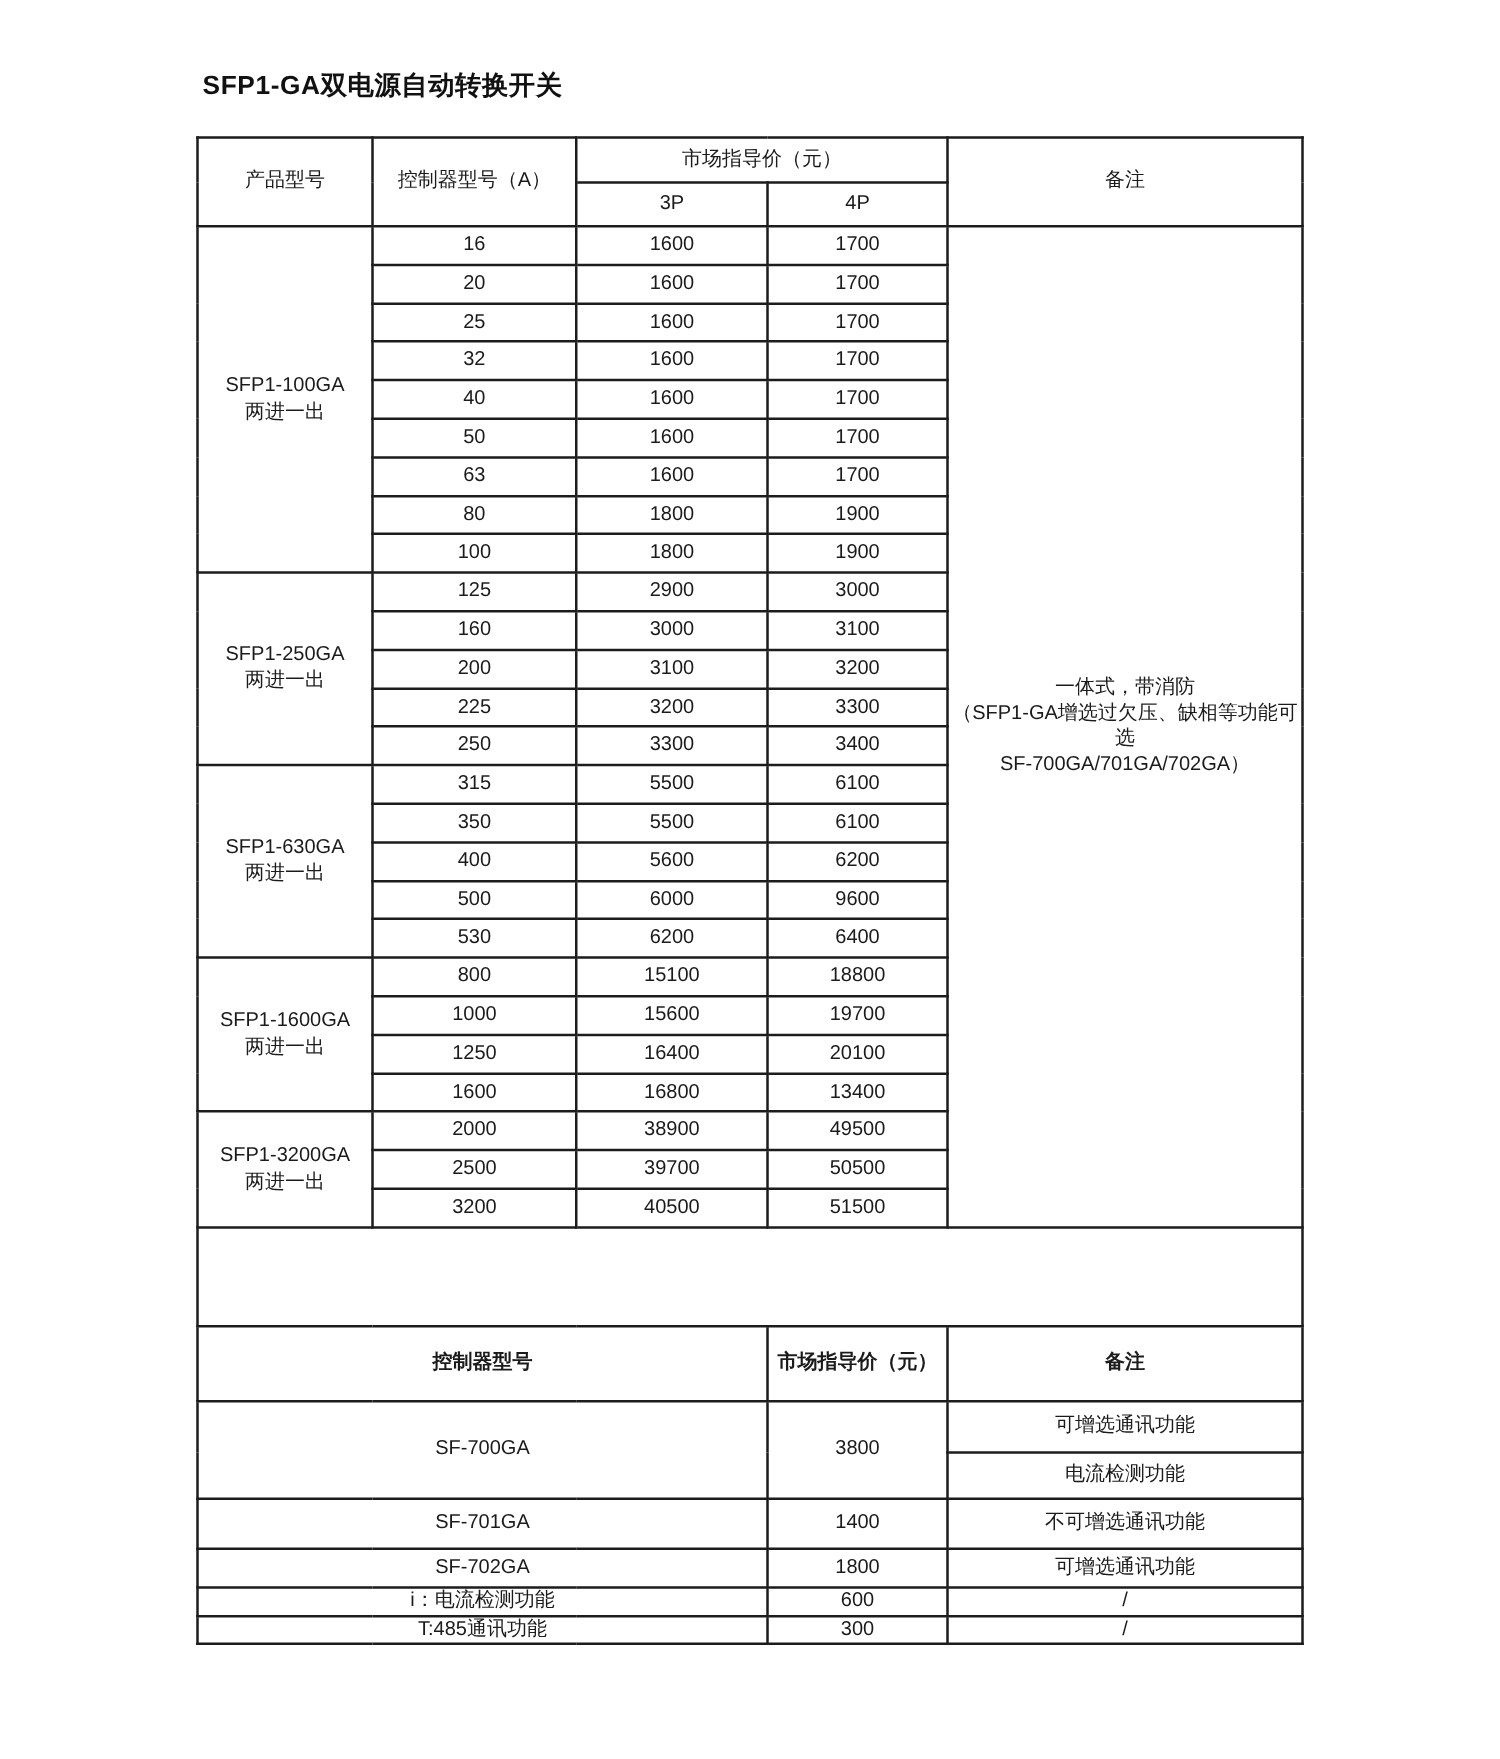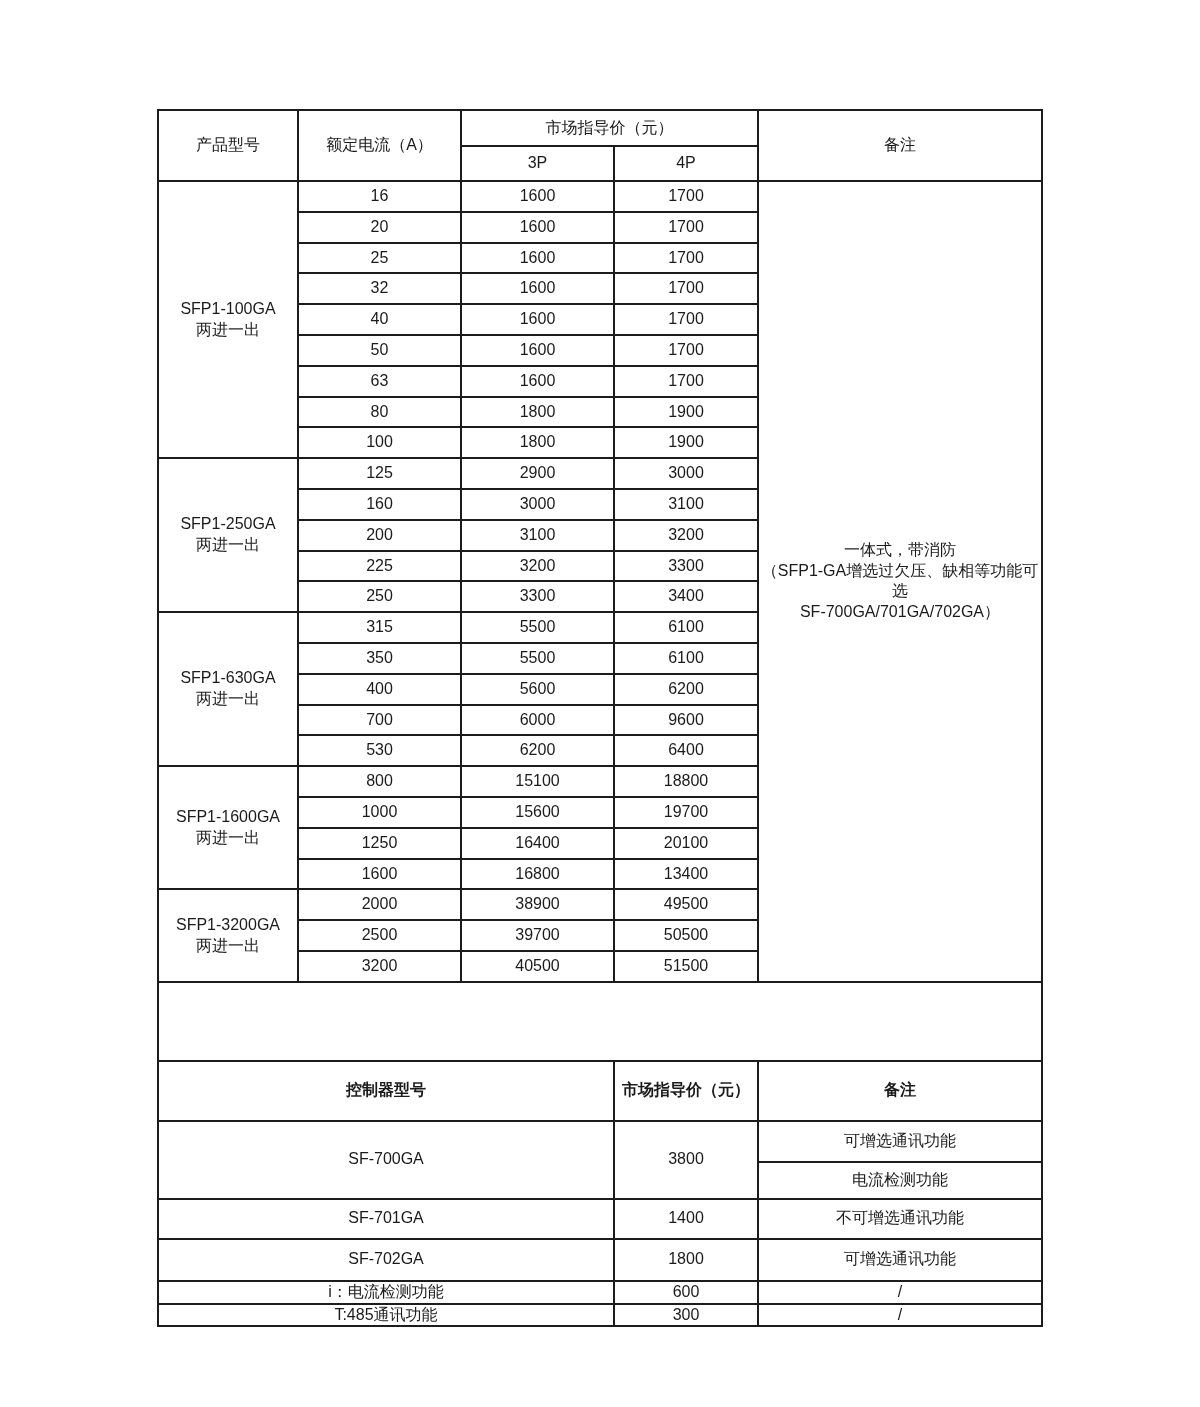--- a/index.html
+++ b/index.html
@@ -25,34 +25,35 @@
   td.model{white-space:pre-line;line-height:24px;margin-top:33px;}
   td.bigremark{white-space:pre-line;line-height:26px;}
   tr.spacer{height:79px;}
   tr.t2h{height:60px;font-weight:bold;}
 </style>
 </head>
 <body>
 
 <div class="page">
 
+  <div class="title">SFP1-GA双电源自动转换开关</div>
 
   <table class="price">
     <colgroup>
       <col style="width:140px">
       <col style="width:163px">
       <col style="width:153px">
       <col style="width:144px">
       <col style="width:284px">
     </colgroup>
 
     <tbody>
       <tr class="h1">
         <td rowspan="2" class="left">产品型号</td>
-        <td rowspan="2">额定电流（A）</td>
+        <td rowspan="2">控制器型号（A）</td>
         <td colspan="2">市场指导价（元）</td>
         <td rowspan="2">备注</td>
       </tr>
       <tr class="h2">
         <td>3P</td>
         <td>4P</td>
       </tr>
     </tbody>
 
     <tbody id="main-rows">
@@ -144,21 +145,21 @@
           <td>350</td>
           <td>5500</td>
           <td>6100</td>
         </tr>
         <tr>
           <td>400</td>
           <td>5600</td>
           <td>6200</td>
         </tr>
         <tr>
-          <td>700</td>
+          <td>500</td>
           <td>6000</td>
           <td>9600</td>
         </tr>
         <tr>
           <td>530</td>
           <td>6200</td>
           <td>6400</td>
         </tr>
         <tr>
           <td class="model" rowspan="4">SFP1-1600GA
@@ -222,21 +223,21 @@
           <td>可增选通讯功能</td>
         </tr>
         <tr style="height: 37px;">
           <td>电流检测功能</td>
         </tr>
         <tr style="height: 40px;">
           <td colspan="3" rowspan="1">SF-701GA</td>
           <td rowspan="1">1400</td>
           <td>不可增选通讯功能</td>
         </tr>
-        <tr style="height: 42px; margin-top: 40px;">
+        <tr style="height: 31px; margin-top: 40px;">
           <td colspan="3" rowspan="1">SF-702GA</td>
           <td rowspan="1">1800</td>
           <td>可增选通讯功能</td>
         </tr>
         <tr style="height: 21px;">
           <td colspan="3" rowspan="1">i：电流检测功能</td>
           <td rowspan="1">600</td>
           <td>/</td>
         </tr>
         <tr style="height: 22px;">

